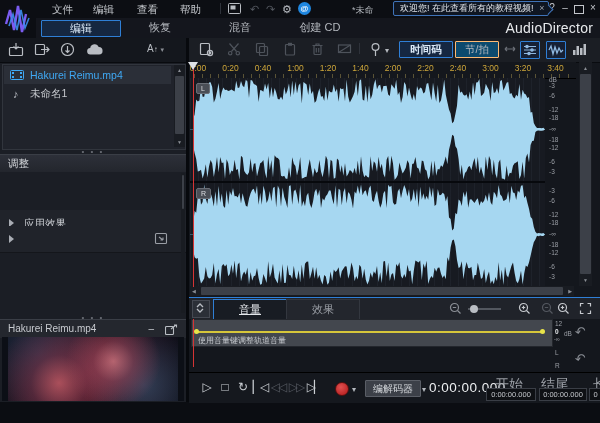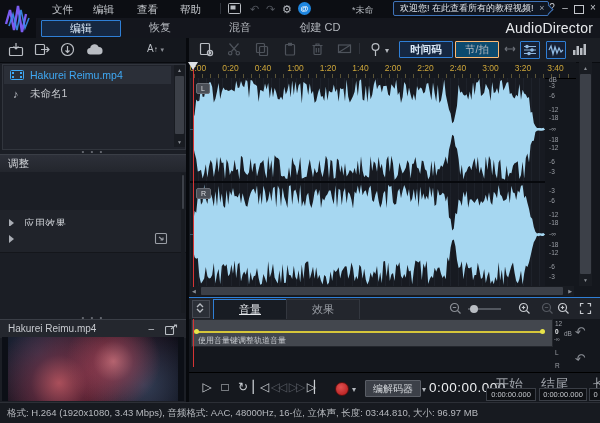--- a/index.html
+++ b/index.html
@@ -472,16 +472,13 @@
       <span class="fld-box" style="left:350px;width:46px">0:00:00.000</span>
       <span class="fld-label" style="left:404px">长</span>
       <span class="fld-box" style="left:400px;width:11px">0</span>
     </div>
   </div>
 
   <div class="playhead" style="left:193px;top:66px;height:221px"></div>
   <div class="playhead" style="left:193px;top:319px;height:48px"></div>
   <div class="phmark"></div>
 
-  <div class="statusbar">
-    <span class="stext">格式: H.264 (1920x1080, 3.43 Mbps), 音频格式: AAC, 48000Hz, 16-位, 立体声, 长度: 03:44.810, 大小: 96.97 MB</span>
-  </div>
 </div>
 
 </body></html>

